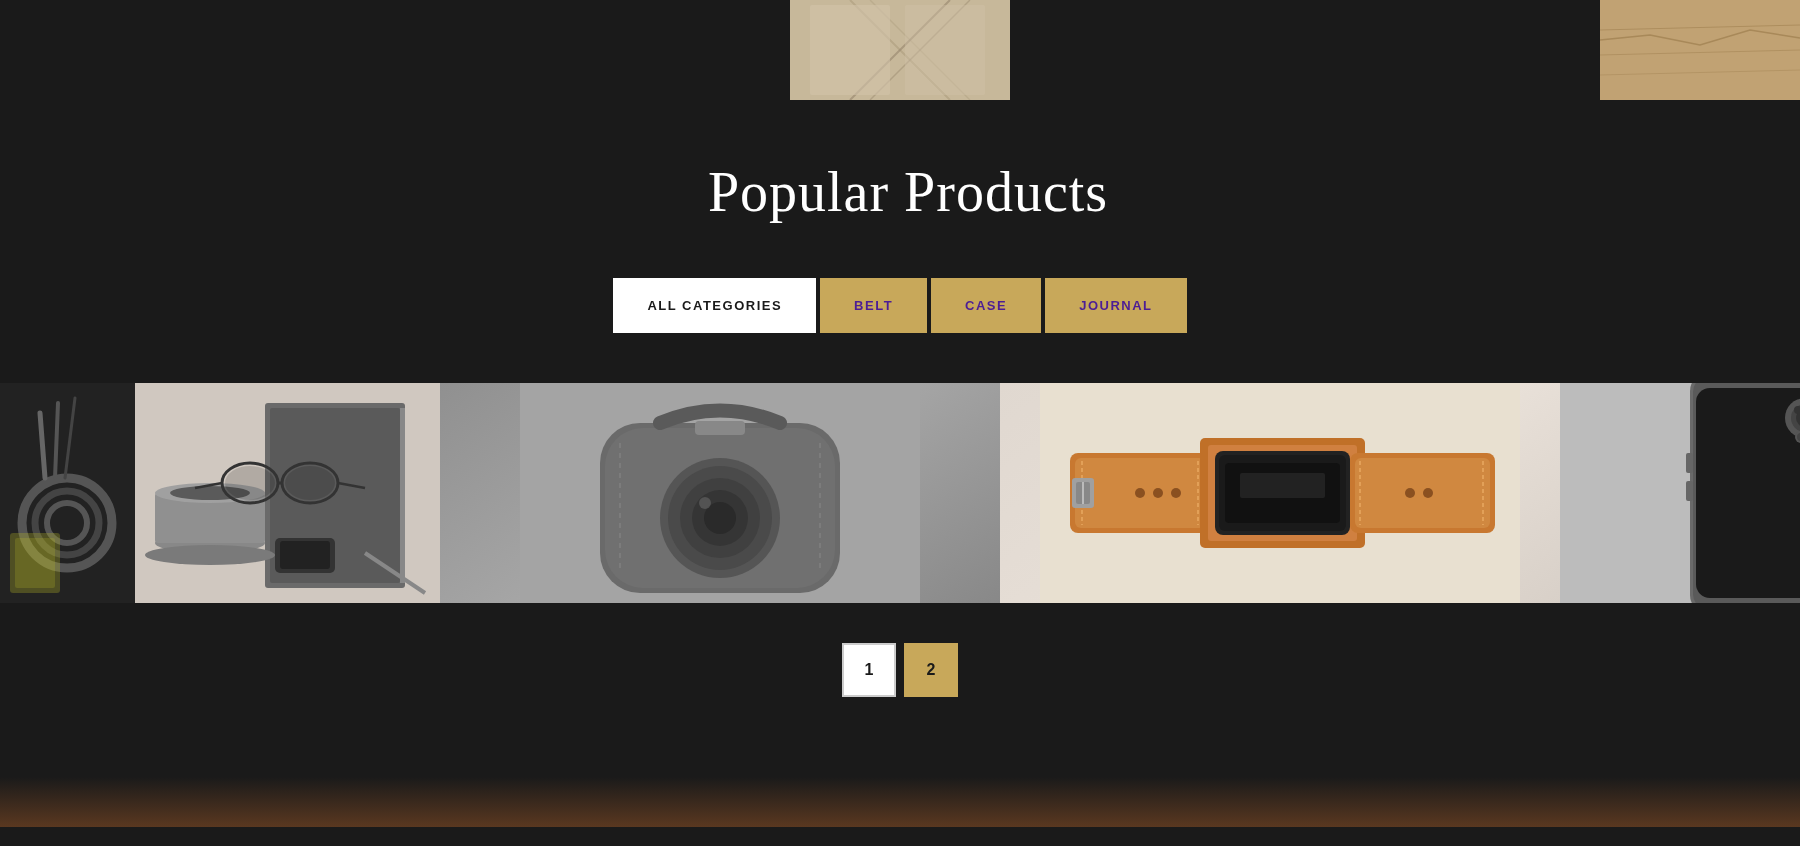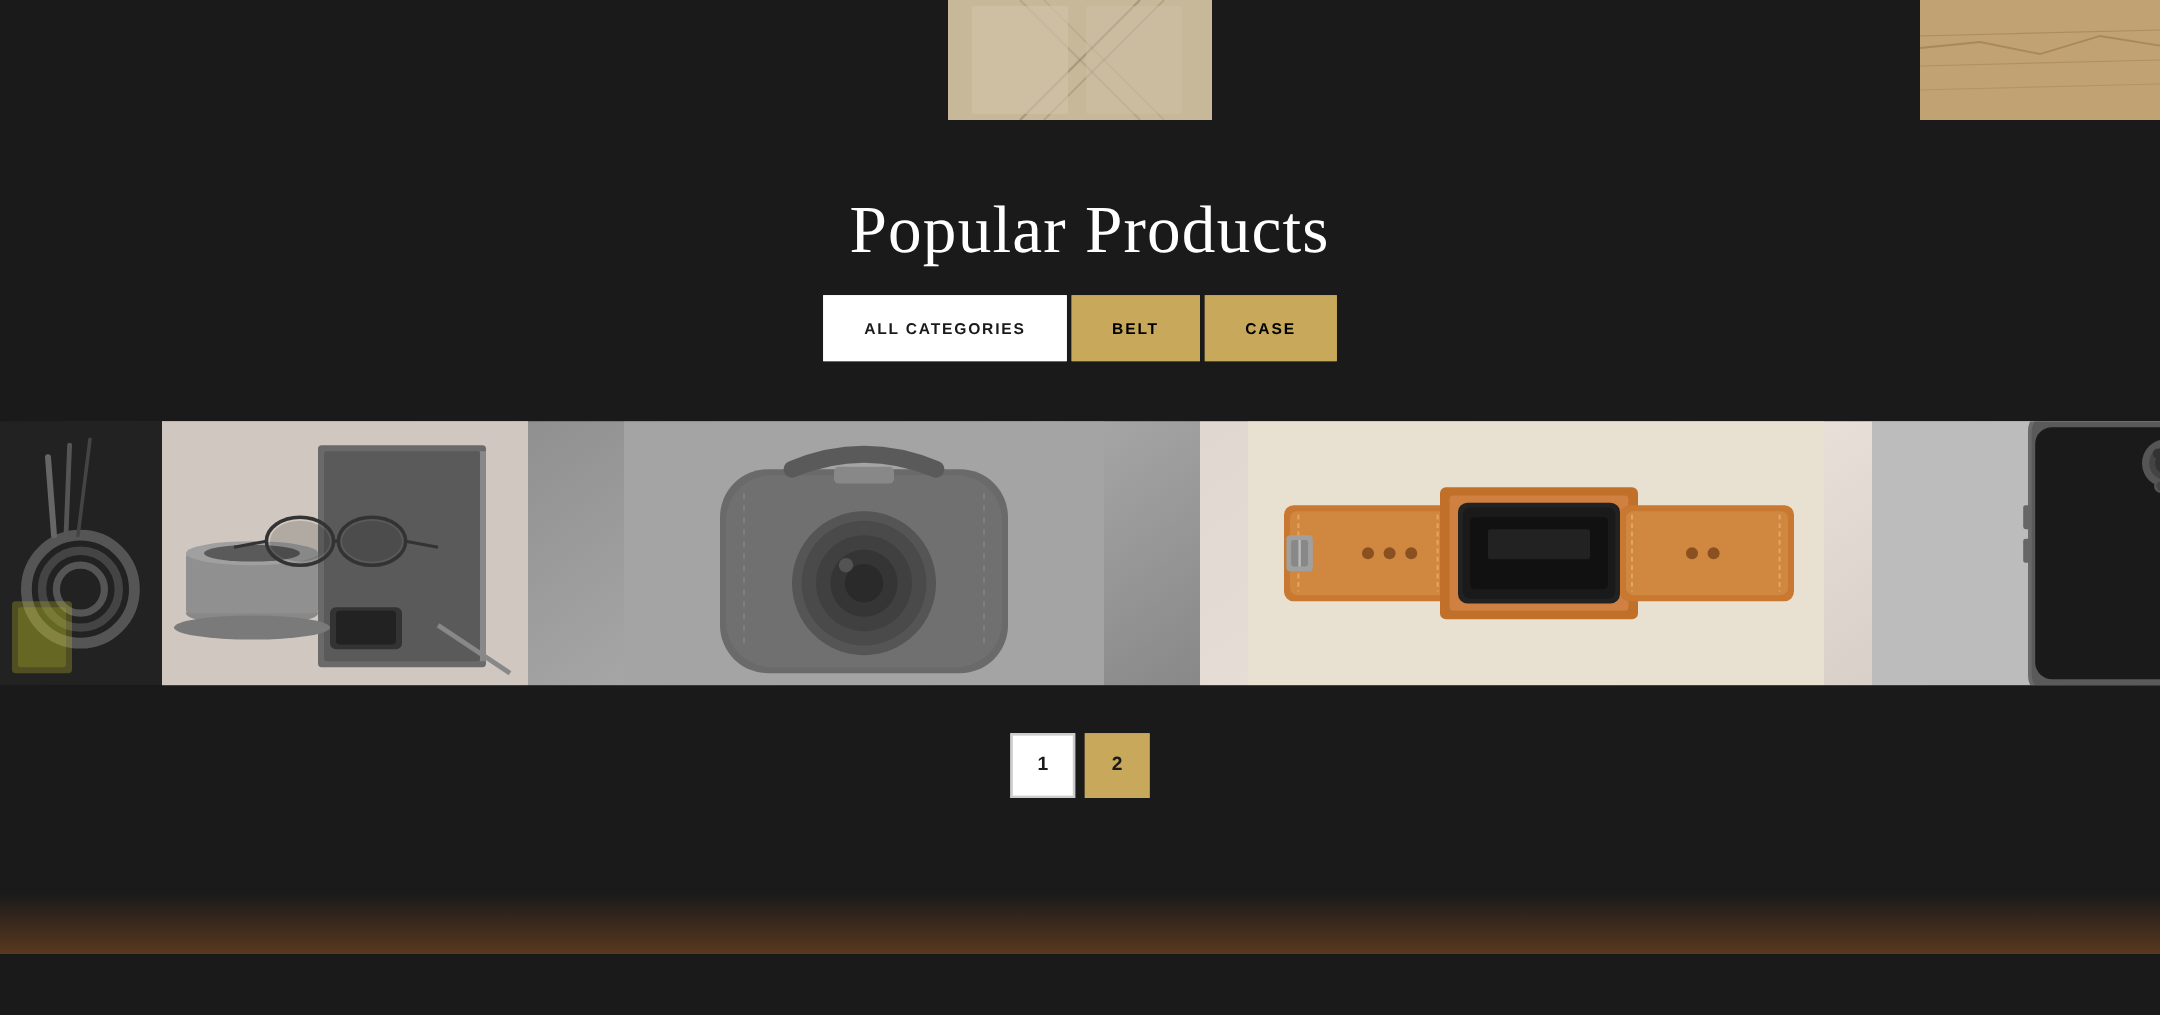--- a/index.html
+++ b/index.html
@@ -55,21 +55,21 @@
       background-color: #1a1a1a;
       padding: 60px 0 50px;
       text-align: center;
     }
 
     .section-title {
       color: #ffffff;
       font-size: 56px;
       font-weight: 400;
       letter-spacing: 1px;
-      margin-bottom: 22px;
+      margin-bottom: 54px;
       font-family: Georgia, 'Times New Roman', serif;
       padding-left: 16px;
     }
 
     
     .category-filters {
       display: flex;
       justify-content: center;
       gap: 4px;
       margin-bottom: 0;
@@ -88,21 +88,21 @@
     }
 
     .filter-btn.active {
       background-color: #ffffff;
       color: #1a1a1a;
       border-color: #ffffff;
     }
 
     .filter-btn.gold {
       background-color: #c8a85a;
-      color: #000000;
+      color: #4c1d95;
       border-color: #c8a85a;
     }
 
     
     .products-strip {
       display: flex;
       width: 100%;
       height: 220px;
       margin-top: 0;
     }
@@ -249,20 +249,21 @@
 </div>
 
 <div class="popular-section">
 
   <h2 class="section-title">Popular Products</h2>
 
   <div class="category-filters">
     <button class="filter-btn active">ALL CATEGORIES</button>
     <button class="filter-btn gold">BELT</button>
     <button class="filter-btn gold">CASE</button>
+    <button class="filter-btn gold">JOURNAL</button>
   </div>
 
 </div>
 
 <div class="products-strip">
 
   <div class="product-img product-img-1 belt-img">
     <svg viewBox="0 0 135 220" xmlns="http://www.w3.org/2000/svg" style="width:100%;height:100%;">
       <rect width="135" height="220" fill="#222"></rect>
 

